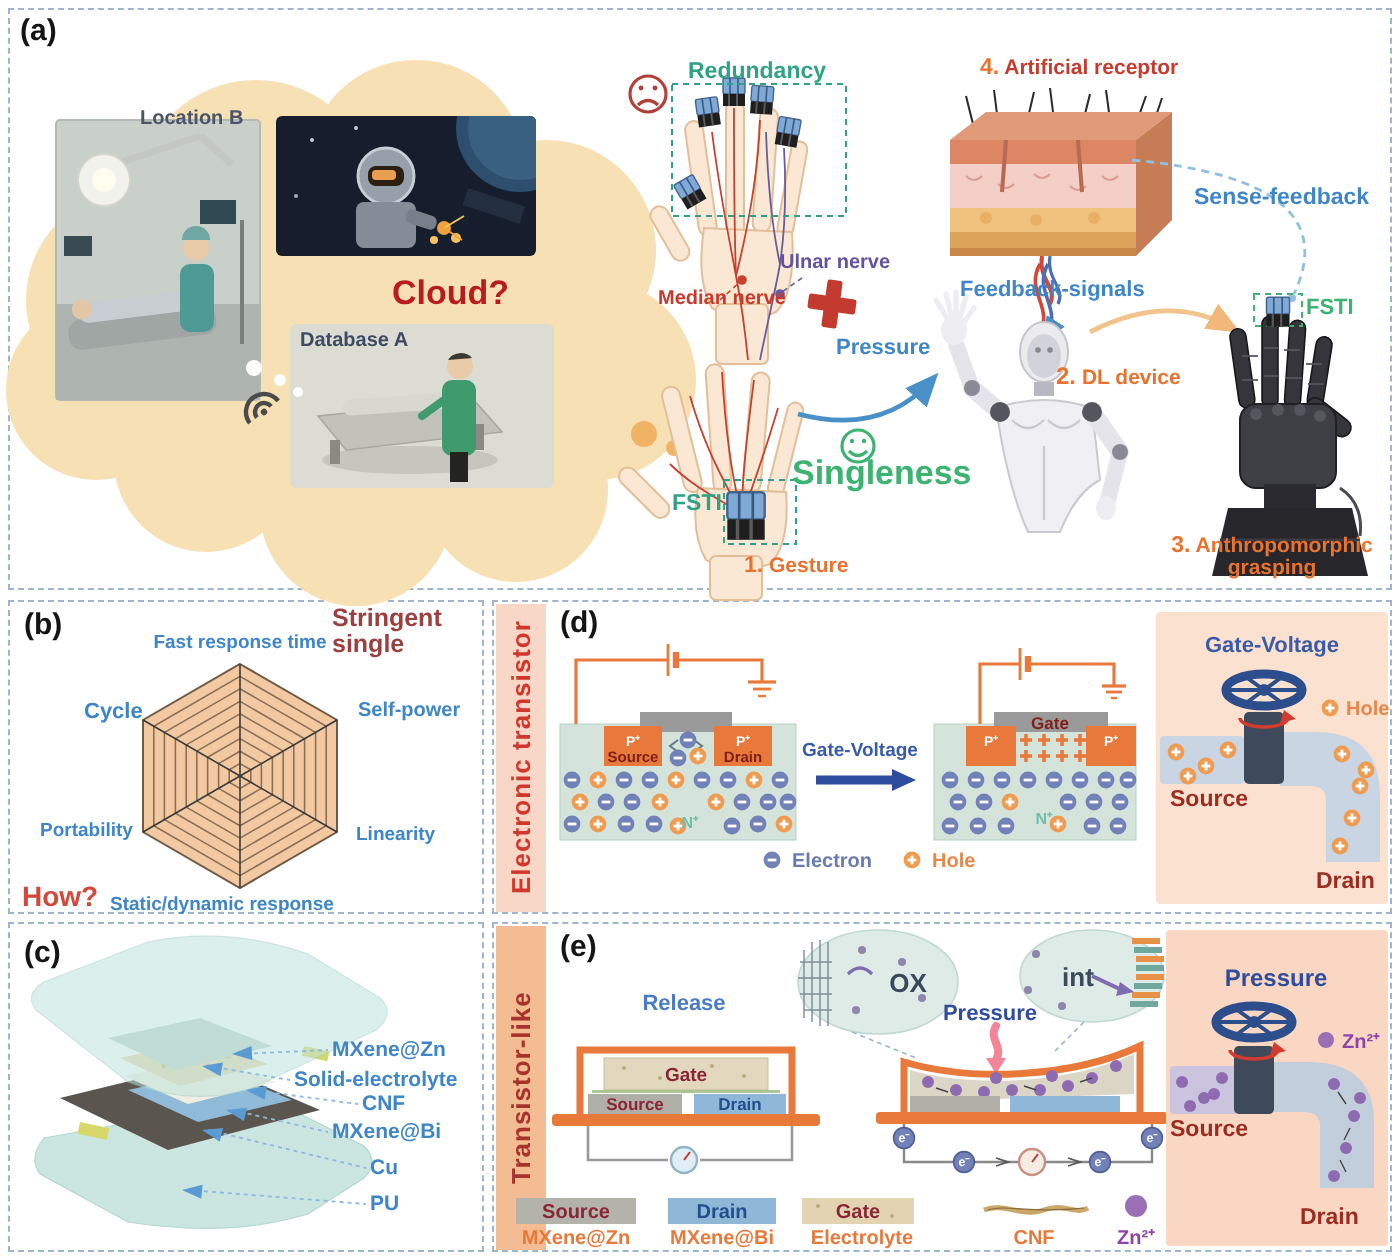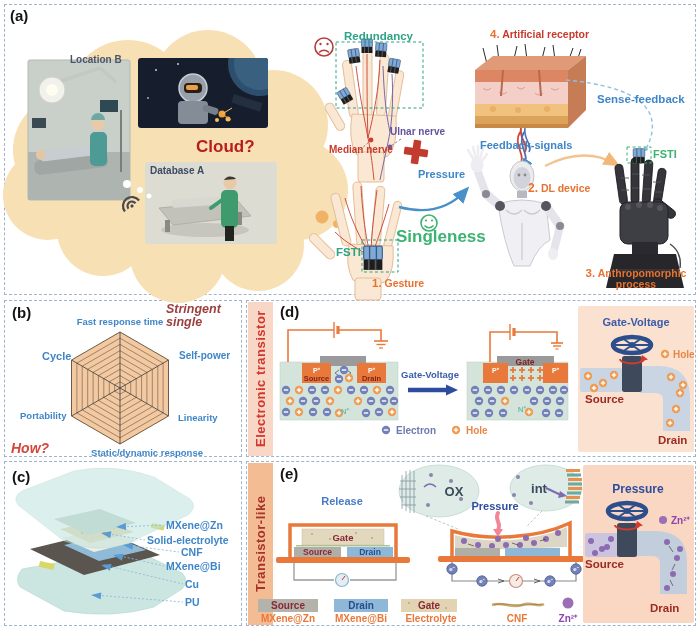--- a/index.html
+++ b/index.html
@@ -8,21 +8,21 @@
   .panel{position:absolute;border:1.5px dashed #9FB4CE;background:#fff;box-sizing:border-box;}
   .t{position:absolute;font-weight:bold;white-space:nowrap;line-height:1.05;}
   .plabel{position:absolute;font-weight:bold;font-size:15px;color:#141414;}
   .blue{color:#3E86C8}.teal{color:#2EA284}.green{color:#3CB371}.orange{color:#E8722E}
   .red{color:#C93A2C}.purple{color:#63539E}
   .slate{color:#4A5568}
   .strip{position:absolute;display:flex;align-items:center;justify-content:center;
          writing-mode:vertical-rl;transform:rotate(180deg);font-weight:bold;letter-spacing:.5px;}
   svg{position:absolute;overflow:visible;}
   svg text{font-family:"Liberation Sans",sans-serif;font-weight:bold;}
-  .ital{font-style:italic;}
+  .ital{}
 </style>
 </head>
 <body>
 
 <div class="stage">
 
   <div class="panel" style="left:4px;top:4px;width:692px;height:291px"></div>
   <div class="panel" style="left:4px;top:300px;width:238px;height:157px"></div>
   <div class="panel" style="left:4px;top:461px;width:238px;height:165px"></div>
   <div class="panel" style="left:246px;top:300px;width:450px;height:157px"></div>
@@ -700,32 +700,32 @@
   <div class="t blue" style="left:480px;top:140px;font-size:11px">Feedback-signals</div>
   <div class="t blue" style="left:597px;top:93px;font-size:11.5px">Sense-feedback</div>
   <div class="t green" style="left:653px;top:149px;font-size:11px">FSTI</div>
   <div class="t orange" style="left:528px;top:182px;font-size:10.5px">
     <span style="font-size:12px">2.</span>
     <span>DL device</span>
   </div>
   <div class="t orange" style="left:576px;top:267px;width:120px;text-align:center;font-size:10.5px;white-space:normal">
     <div><span style="font-size:11.5px">3.</span>
     <span>Anthropomorphic</span></div>
-    <div>process</div>
+    <div>grasping</div>
   </div>
 
   <div class="plabel" style="left:12px;top:304px">(b)</div>
   <div class="t ital" style="left:166px;top:303px;width:72px;text-align:left;font-size:12.5px;color:#9C3F3F;white-space:normal">
     <div>Stringent</div>
     <div>single</div>
   </div>
   <div class="t blue" style="left:58px;top:317px;width:124px;text-align:center;font-size:9.5px">Fast response time</div>
   <div class="t blue" style="left:179px;top:351px;font-size:10px">Self-power</div>
   <div class="t blue" style="left:178px;top:413px;font-size:9.5px">Linearity</div>
-  <div class="t blue" style="left:73px;top:448px;width:130px;text-align:right;font-size:9.5px">Static/dynamic response</div>
+  <div class="t blue" style="left:55px;top:448px;width:130px;text-align:left;font-size:9.5px">Static/dynamic response</div>
   <div class="t blue" style="left:20px;top:411px;font-size:9.5px">Portability</div>
   <div class="t blue" style="left:42px;top:351px;font-size:11px">Cycle</div>
   <div class="t ital" style="left:11px;top:441px;font-size:14px;color:#D2483A">How?</div>
 
   <div class="plabel" style="left:12px;top:468px">(c)</div>
   <div class="t blue" style="left:166px;top:520px;font-size:10.5px">MXene@Zn</div>
   <div class="t blue" style="left:147px;top:535px;font-size:10.5px">Solid-electrolyte</div>
   <div class="t blue" style="left:181px;top:547px;font-size:10.5px">CNF</div>
   <div class="t blue" style="left:166px;top:561px;font-size:10.5px">MXene@Bi</div>
   <div class="t blue" style="left:185px;top:579px;font-size:10.5px">Cu</div>

